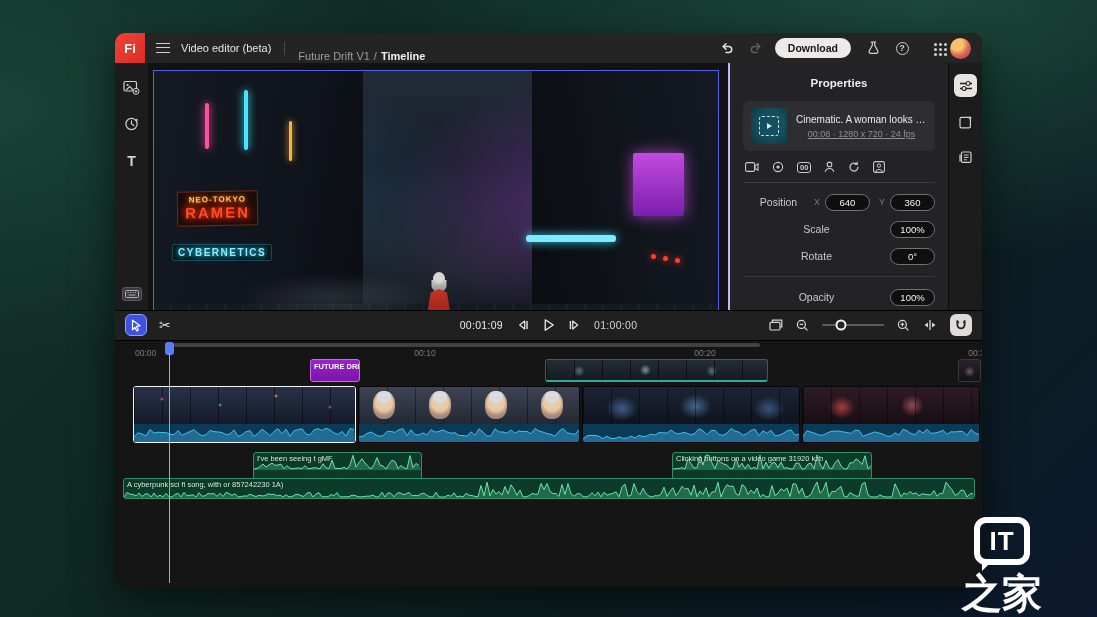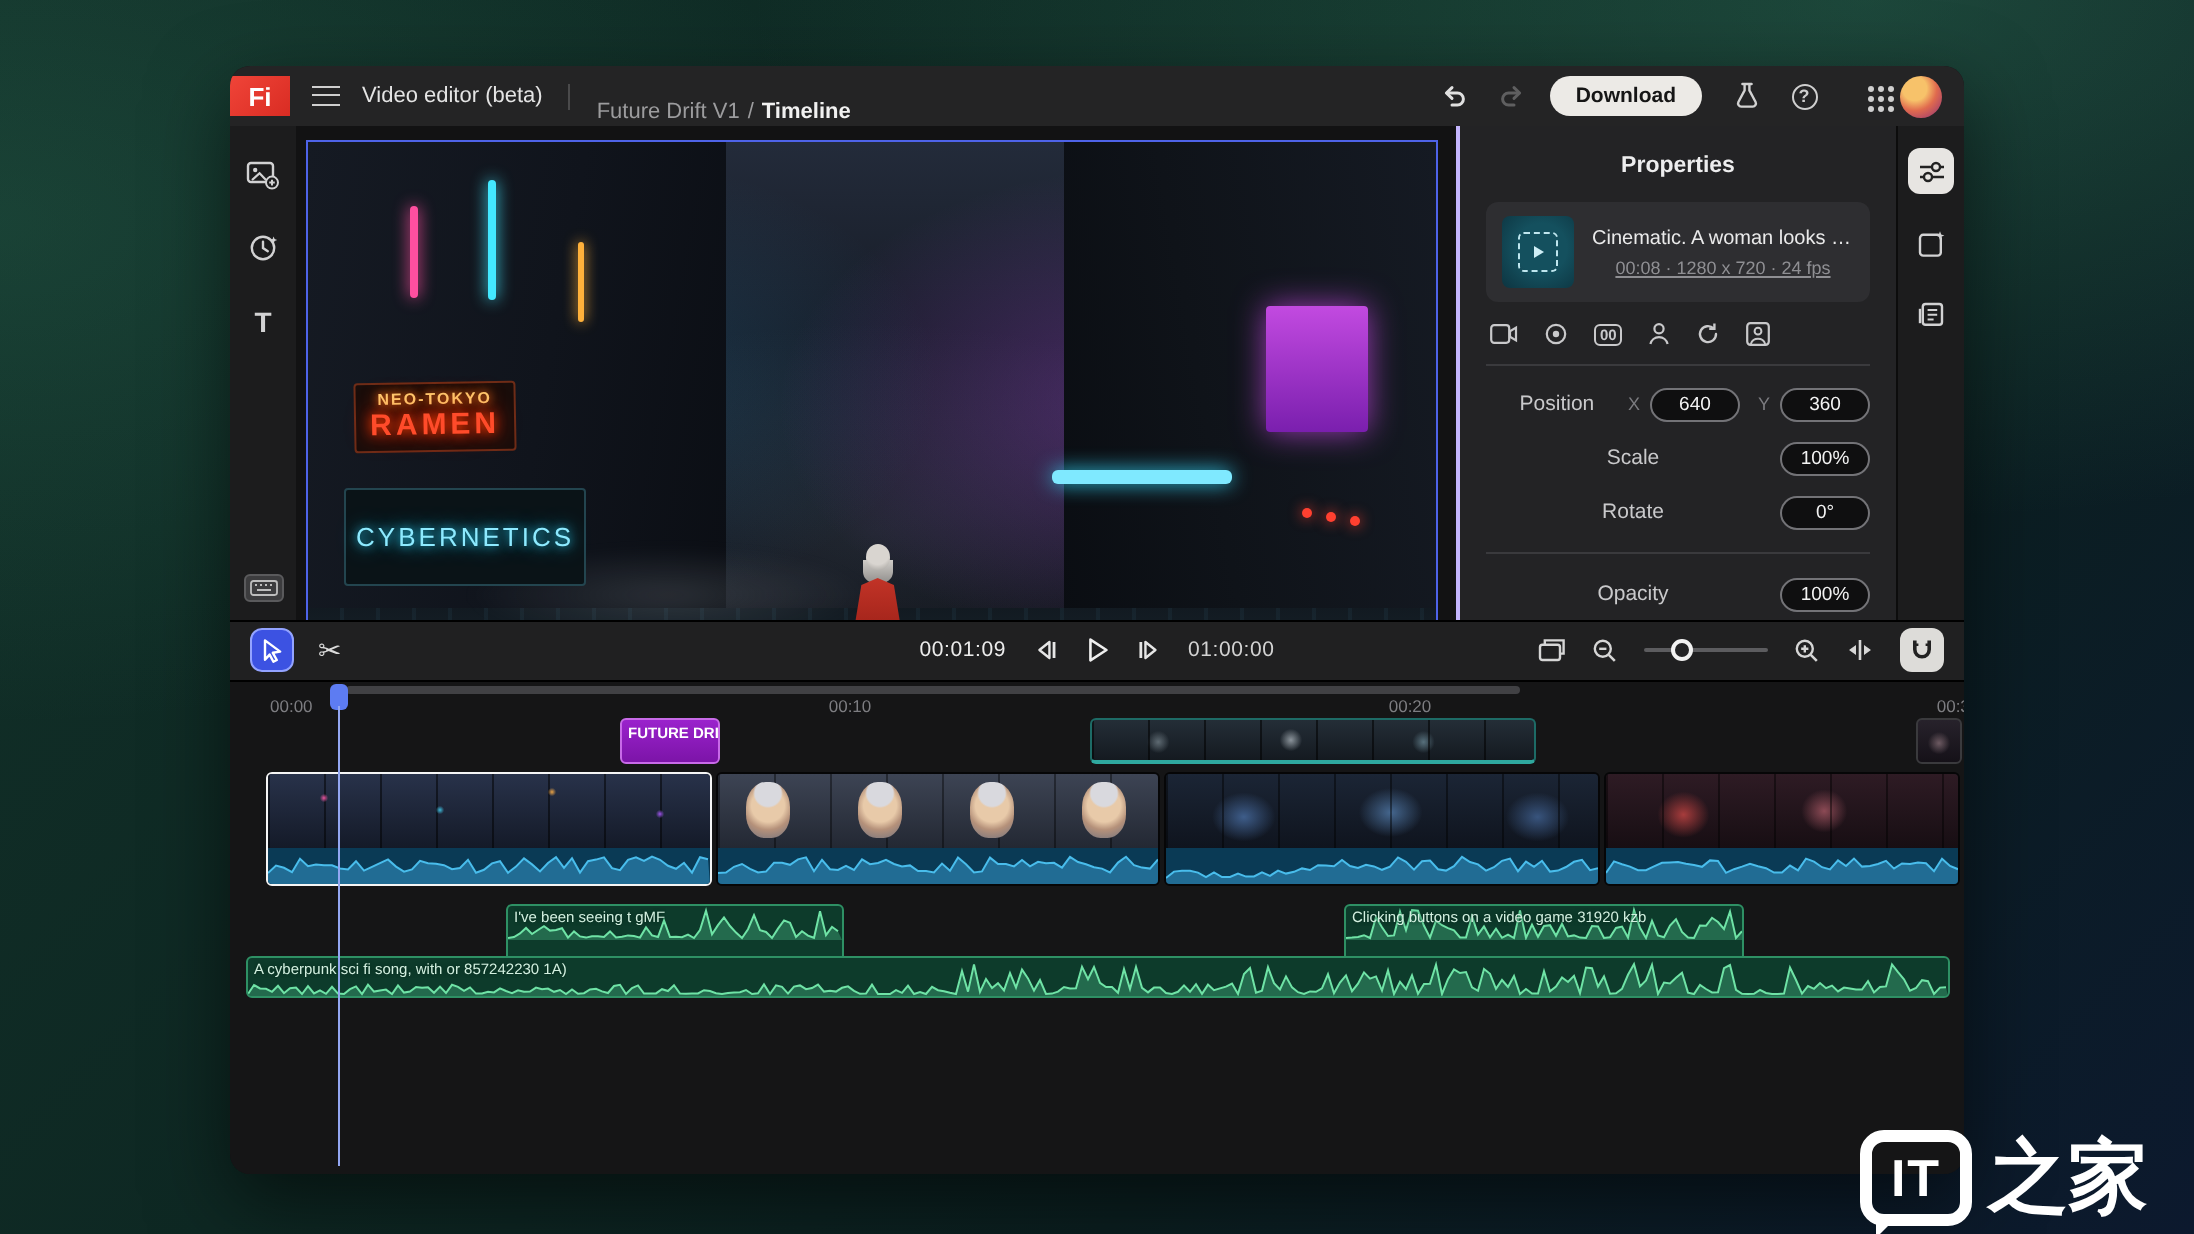--- a/index.html
+++ b/index.html
@@ -13,21 +13,21 @@
       linear-gradient(135deg,#123129 0%, #0e2823 42%, #0b1f20 68%, #0c192e 100%);
   }
 
   
   .app { position:absolute; left:115px; top:33px; width:867px; height:554px;
     background:#161617; border-radius:10px; overflow:hidden; display:flex; flex-direction:column;
     box-shadow:0 14px 40px rgba(0,0,0,.55); }
 
   
   .hdr { height:30px; flex:none; background:#242425; display:flex; align-items:center; }
-  .logo { width:30px; height:20px; flex:none; background:linear-gradient(135deg,#f04438,#d92c23);
+  .logo { width:30px; height:30px; flex:none; background:linear-gradient(135deg,#f04438,#d92c23);
     color:#fff; font-weight:800; font-size:13px; display:flex; align-items:center; justify-content:center; }
   .hamburger { width:14px; height:10px; margin-left:11px; border-top:1.6px solid #cfcfcf;
     border-bottom:1.6px solid #cfcfcf; position:relative; cursor:pointer; }
   .hamburger::after { content:""; position:absolute; left:0; right:0; top:2.6px; height:1.6px; background:#cfcfcf; }
   .hdr-title { font-size:11px; color:#e4e4e4; margin-left:11px; }
   .vdiv { width:1px; height:13px; background:#4a4a4b; margin:0 13px; }
   .crumb { font-size:11px; color:#9c9c9e;margin-top:16px; }
   .crumb b { color:#f1f1f1; font-weight:700; }
   .crumb .sep { margin:0 4px; color:#9c9c9e; }
   .hdr-spacer { flex:1; }
@@ -75,22 +75,22 @@
       repeating-linear-gradient(90deg, transparent 0 16px, rgba(90,180,220,.06) 16px 18px),
       linear-gradient(180deg,#121a21 0%, #1b2933 55%, #24353f 100%); }
   .fog { position:absolute; left:8%; bottom:18%; width:48%; height:20%;
     background:radial-gradient(closest-side, rgba(200,210,220,.16), transparent 75%); filter:blur(4px); }
   .sign-ramen { position:absolute; left:4%; top:38%; background:#190d0a; border:1px solid #6e2c17;
     padding:3px 7px 4px; text-align:center; transform:rotate(-1deg); border-radius:2px; }
   .sign-ramen .l1 { font-size:8px; letter-spacing:1px; color:#ffc96d; text-shadow:0 0 4px #ff7a22,0 0 8px #ff5500; font-weight:700; }
   .sign-ramen .l2 { font-size:15px; font-weight:800; color:#ff4b2a; letter-spacing:2px;
     text-shadow:0 0 6px #ff3b00,0 0 12px #ff2200; }
   .sign-cyber { position:absolute; left:3.2%; top:55%; background:#0a1317; border:1px solid #23454f;
-    padding:16px 5px; font-size:13px; letter-spacing:1.5px; color:#8deaff; border-radius:2px;
-    text-shadow:0 0 5px #27c7e8,0 0 10px #14a7cc; }
+    padding:2px 5px; font-size:10px; letter-spacing:1.5px; color:#8deaff; border-radius:2px;
+    text-shadow:0 0 5px #27c7e8,0 0 10px #14a7cc;font-weight:bold; }
   .figure { position:absolute; left:50.5%; bottom:7%; transform:translateX(-50%); width:40px; height:92px; }
   .figure .head { position:absolute; left:50%; top:0; transform:translateX(-50%); width:12px; height:13px;
     border-radius:50% 50% 46% 46%; background:radial-gradient(circle at 48% 34%, #d9d5d0 0 55%, #9d9a96 100%); }
   .figure .hair { position:absolute; left:50%; top:8px; transform:translateX(-50%); width:15px; height:12px;
     border-radius:0 0 50% 50%; background:linear-gradient(180deg,#cfccc8,#8f8d8a); }
   .figure .cape { position:absolute; left:50%; top:17px; transform:translateX(-50%); width:37px; height:70px;
     background:linear-gradient(180deg,#c23327 0%, #9a2017 45%, #64130c 100%);
     clip-path:polygon(50% 0%, 72% 5%, 97% 86%, 84% 100%, 16% 100%, 3% 86%, 28% 5%); }
   .figure .boots { position:absolute; left:50%; bottom:-4px; transform:translateX(-50%); width:14px; height:7px;
     background:#14100f; border-radius:2px; }
@@ -197,21 +197,21 @@
     overflow:hidden; max-width:95%; z-index:2; text-shadow:0 0 2px #06261a; }
   .sclip { top:111px; height:29px; }
   .mclip { top:137px; height:21px; left:8px; width:852px; }
   .wave { position:absolute; inset:0; }
   .playhead { position:absolute; left:49px; top:0; bottom:4px; width:11px; z-index:30; cursor:ew-resize; }
   .ph-cap { position:absolute; left:1px; top:1px; width:9px; height:13px; border-radius:3px; background:#5d7cf2; }
   .ph-line { position:absolute; left:4.5px; top:12px; bottom:0; width:1.6px; background:#93a7f2; }
 
   
   .wm { position:absolute; right:6px; bottom:4px; width:178px; text-align:center; z-index:50; color:#fff; }
-  .wm-row { display:flex; align-items:center; justify-content:center; gap:8px; }
+  .wm-row { display:flex; align-items:center; justify-content:center; gap:8px;flex-direction:column; }
   .wm-bubble { position:relative; width:56px; height:48px; border:6px solid #fff; border-radius:12px;
     display:flex; align-items:center; justify-content:center; font-size:26px; font-weight:800; letter-spacing:1px; }
   .wm-bubble::after { content:""; position:absolute; left:2px; bottom:-12px; width:0; height:0;
     border-left:12px solid #fff; border-bottom:12px solid transparent; }
   .wm-cjk { font-size:40px; font-weight:800; line-height:1; }
   .wm-url { font-size:19px; font-weight:700; margin-top:10px; letter-spacing:.5px; }
 
   svg { display:block; }
 </style>
 </head>

